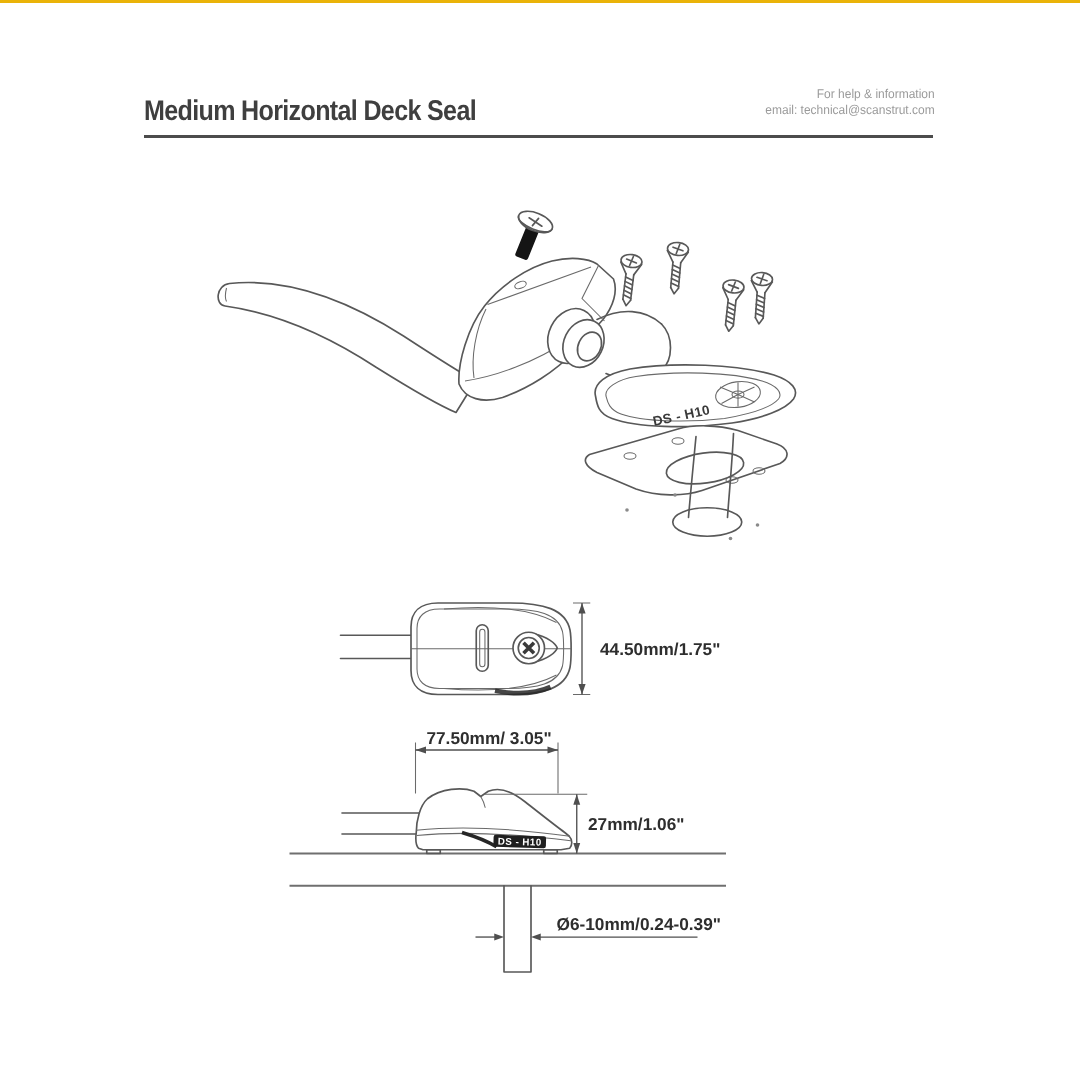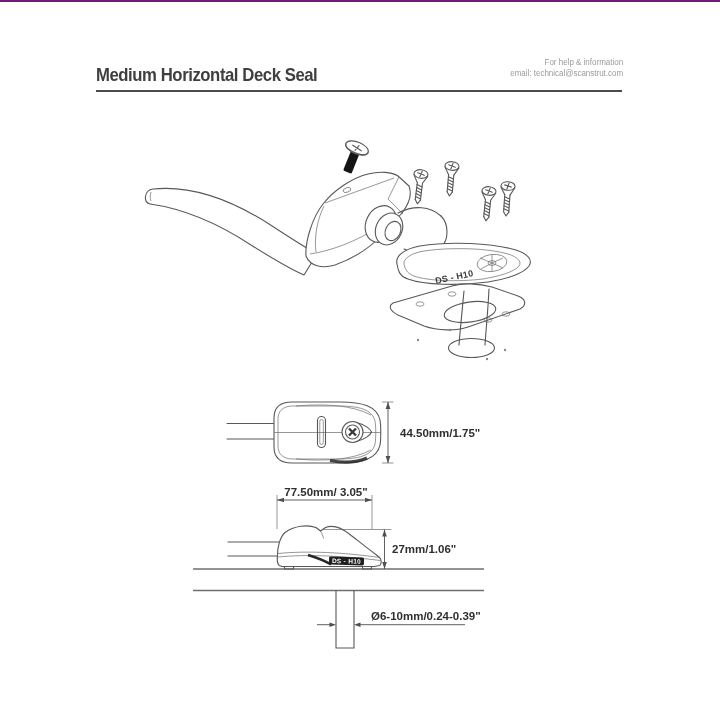--- a/index.html
+++ b/index.html
@@ -1,18 +1,18 @@
 <!DOCTYPE html>
 <html><head>
 <meta charset="utf-8">
 <style>
   html,body{margin:0;padding:0;background:#ffffff;}
   body{width:720px;height:720px;position:relative;overflow:hidden;
        font-family:"Liberation Sans", sans-serif;}
-  .page{position:absolute;inset:0;background:#fff;border-top:2px solid #701a75;}
+  .page{position:absolute;inset:0;background:#fff;border-top:2px solid #eab308;}
   .title{
     position:absolute;left:96px;top:62px;
     font-size:19px;font-weight:bold;color:#3f3f3f;
     letter-spacing:-0.5px;white-space:nowrap;
     transform:scaleX(0.88);transform-origin:left center;
   }
   .help-block{
     position:absolute;right:97px;top:55px;text-align:right;
     color:#9a9a9a;font-size:8.5px;line-height:11px;
     transform:scaleX(0.94);transform-origin:right center;white-space:nowrap;

